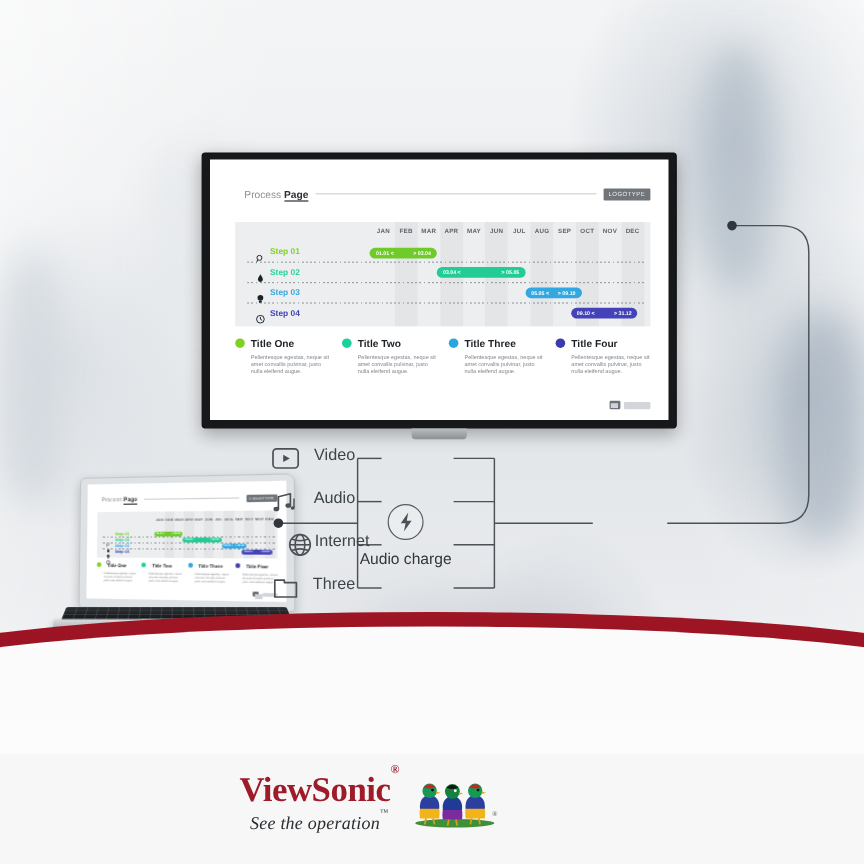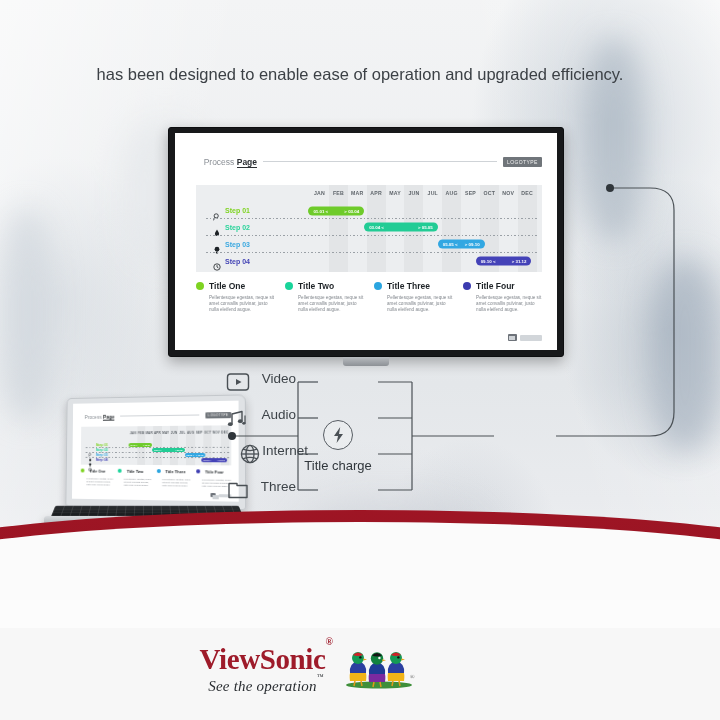--- a/index.html
+++ b/index.html
@@ -205,21 +205,20 @@
 <div class="stage">
 
   <div class="photo-bg"></div>
   <div class="blur-streak bs1"></div>
   <div class="blur-streak bs2"></div>
   <div class="blur-streak bs3"></div>
   <div class="blur-streak bs4"></div>
   <div class="blur-streak bs5"></div>
 
   <div class="subtitle">
-    <div>has been designed to enable ease of operation and upgraded efficiency.</div>
   </div>
 
   <div class="tv">
     <div class="tv-frame"></div>
     <div class="tv-screen">
 
       <div class="slide">
         <div class="slide-head">
           <div class="sh-txt"><span>Process </span><b>Page</b></div>
           <div class="sh-rule"></div>
@@ -556,21 +555,21 @@
       </svg>
     </div>
   </div>
 
   <div class="power-node">
     <div class="pn-circle">
       <svg width="15" height="18" viewBox="0 0 15 18">
         <path d="M9.2 1 L3 10 H7 L5.6 17 L12 8 H8 Z" fill="#4a5055"></path>
       </svg>
     </div>
-    <div class="pn-label">Title charge</div>
+    <div class="pn-label">Audio charge</div>
   </div>
 
   <div class="swoosh">
     <div class="band"></div>
     <div class="white"></div>
   </div>
   <div class="lower-panel"></div>
   <div class="bottom-strip"></div>
 
   <div class="logo">

